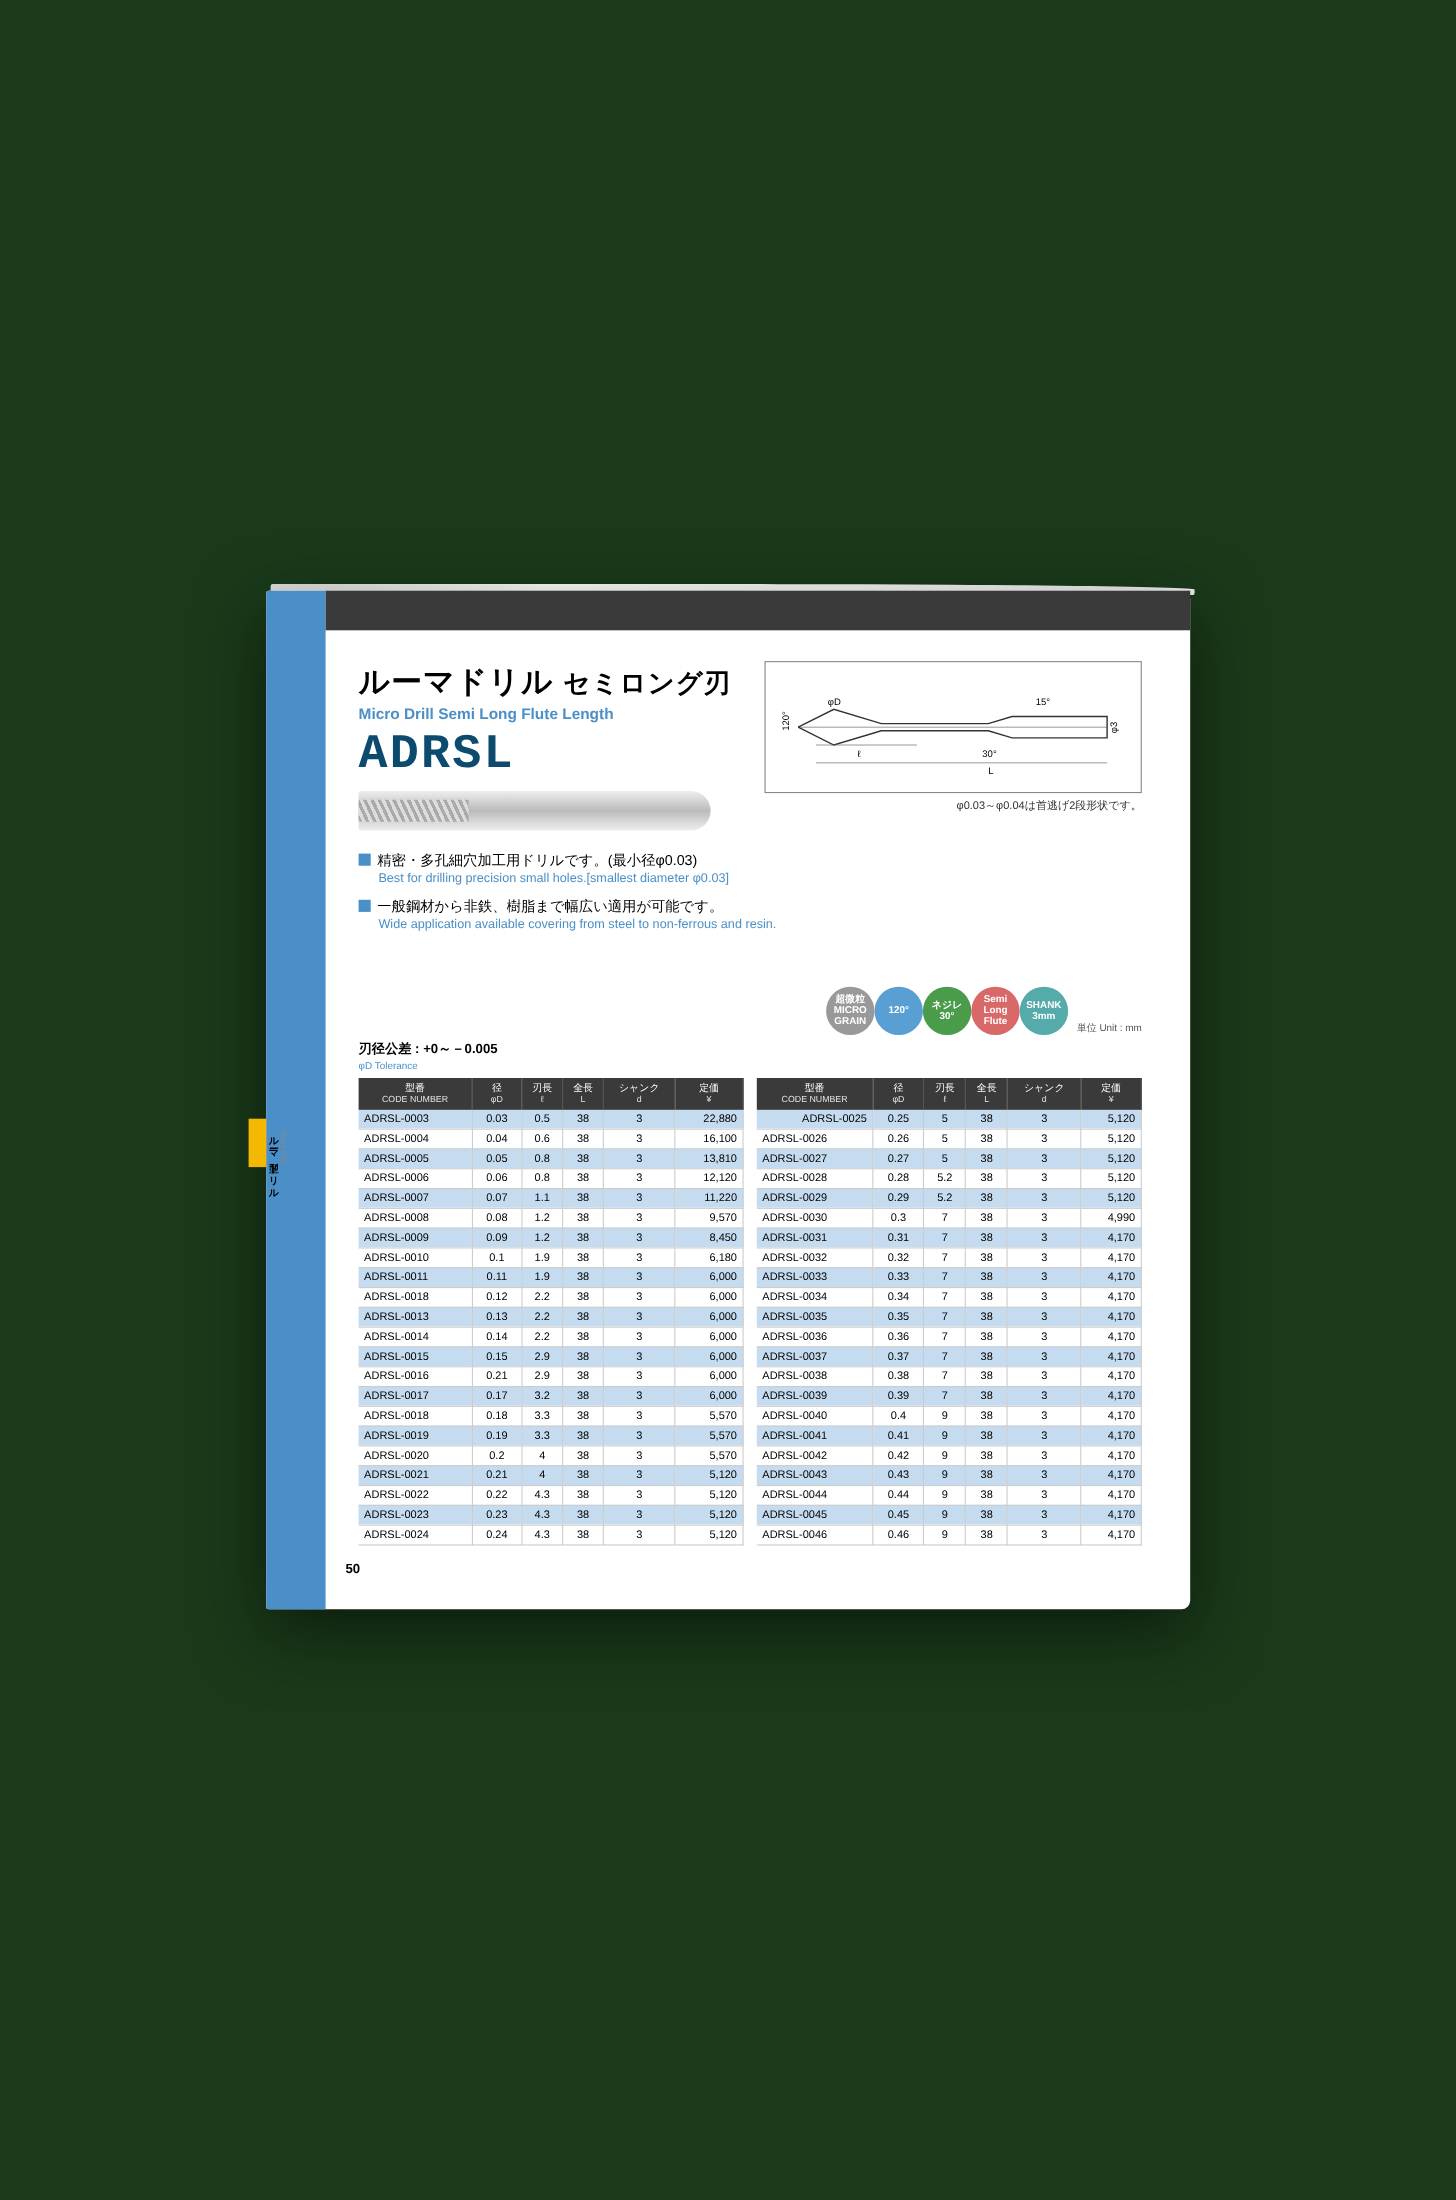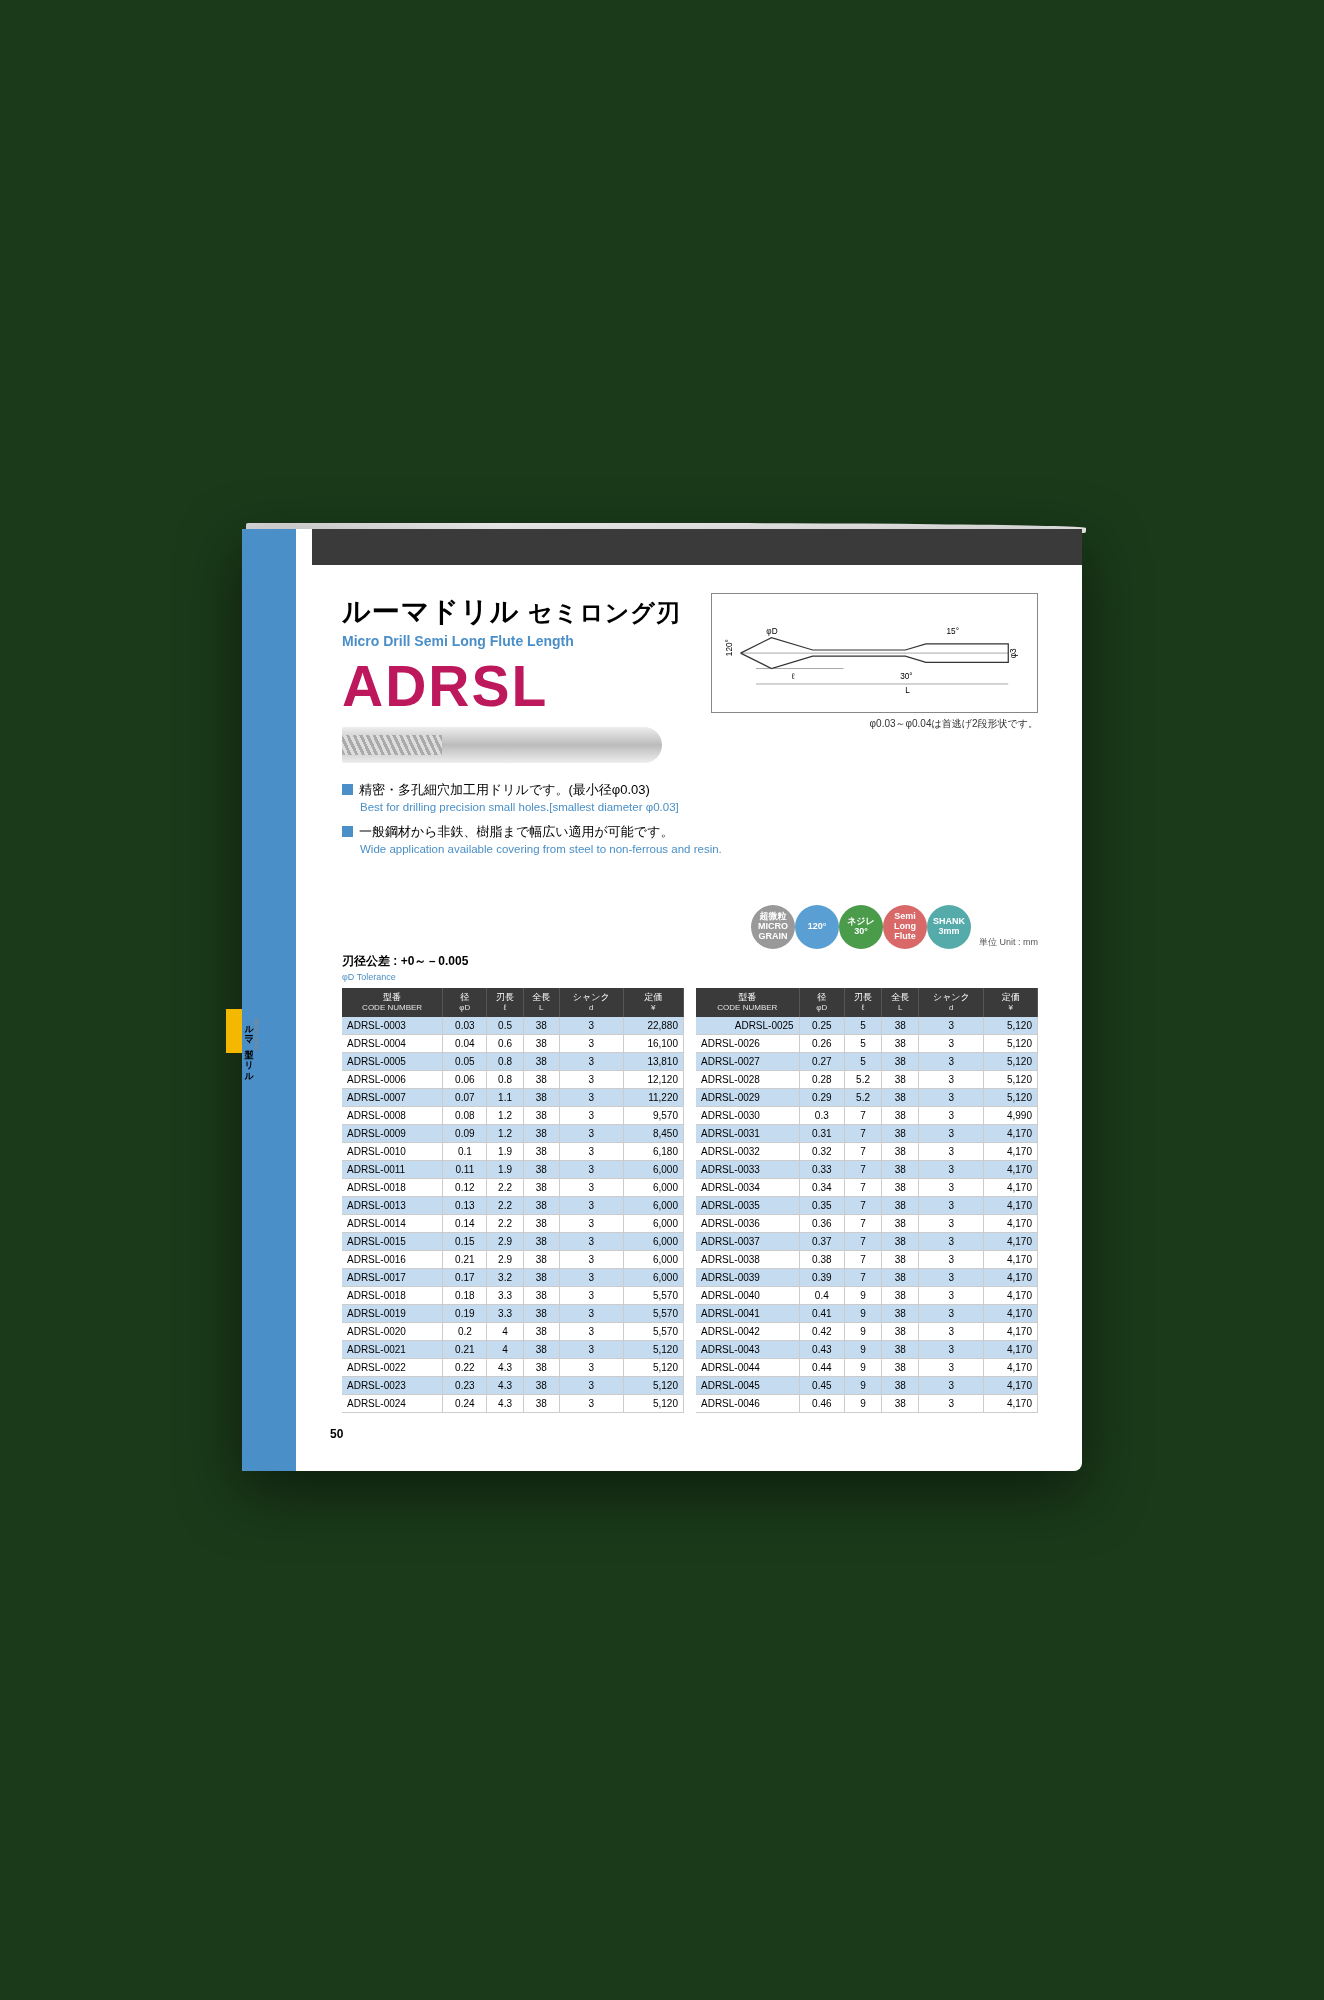--- a/index.html
+++ b/index.html
@@ -30,21 +30,21 @@
   }
   .spine {
     position: absolute;
     left: 0; top: 0; bottom: 0;
     width: 54px;
     background: #4a8fc7;
     border-radius: 2px 0 0 2px;
   }
   .page {
     margin-left: 54px;
-    padding: 0 0 30px 16px;
+    padding: 0 0 30px 0;
     position: relative;
   }
   .top-bar {
     height: 36px;
     background: #3a3a3a;
     margin-bottom: 28px;
   }
   .content { padding: 0 44px 0 30px; }
   .title-jp {
     font-size: 28px;
@@ -53,24 +53,25 @@
     margin-bottom: 2px;
   }
   .title-jp .sub { font-size: 24px; }
   .title-en {
     font-size: 14px;
     font-weight: 700;
     color: #4a8fc7;
     margin-bottom: 4px;
   }
   .code {
-    font-size: 57px;
+    font-size: 44px;
     font-weight: 900;
-    color: #be185d;
+    color: #0c4a6e;
     letter-spacing: 2px;
+    font-family: Liberation Mono, monospace;
   }
   .head-row { display: flex; gap: 30px; align-items: flex-start; }
   .head-left { flex: 0 0 auto; }
   .diagram {
     flex: 1;
     border: 1px solid #888;
     height: 120px;
     position: relative;
     background: #fff;
     display: flex;

